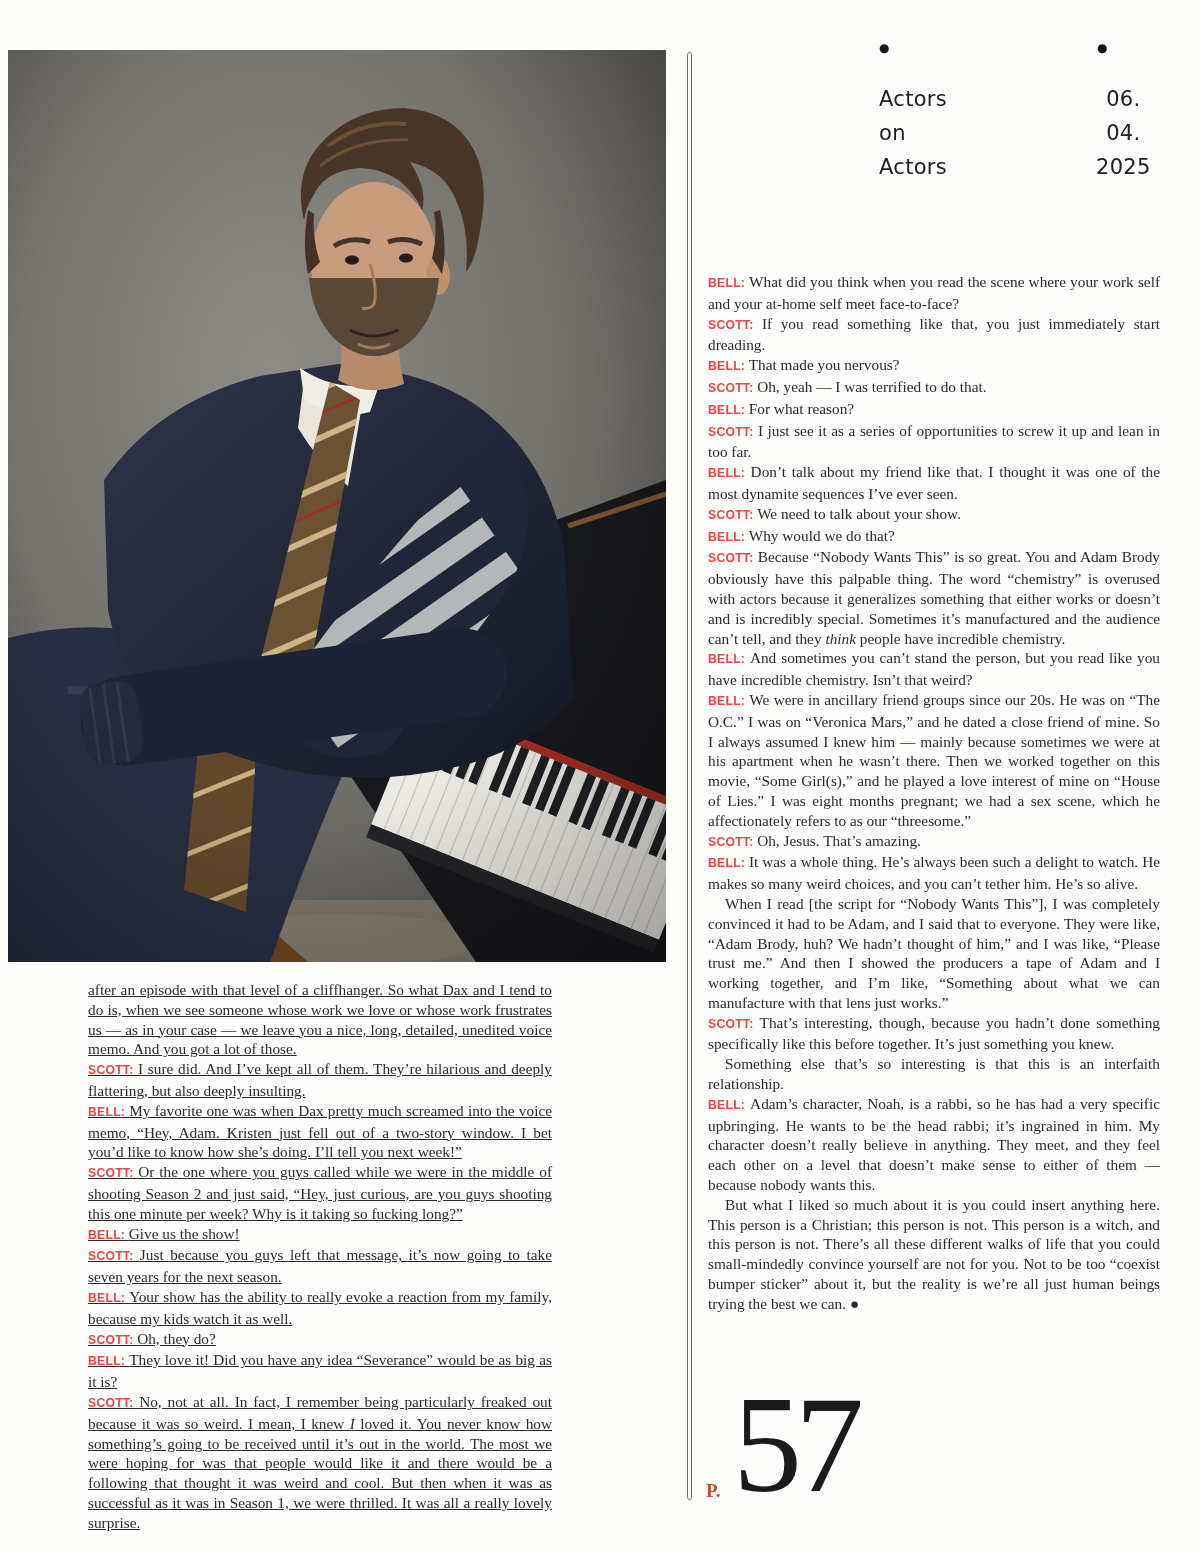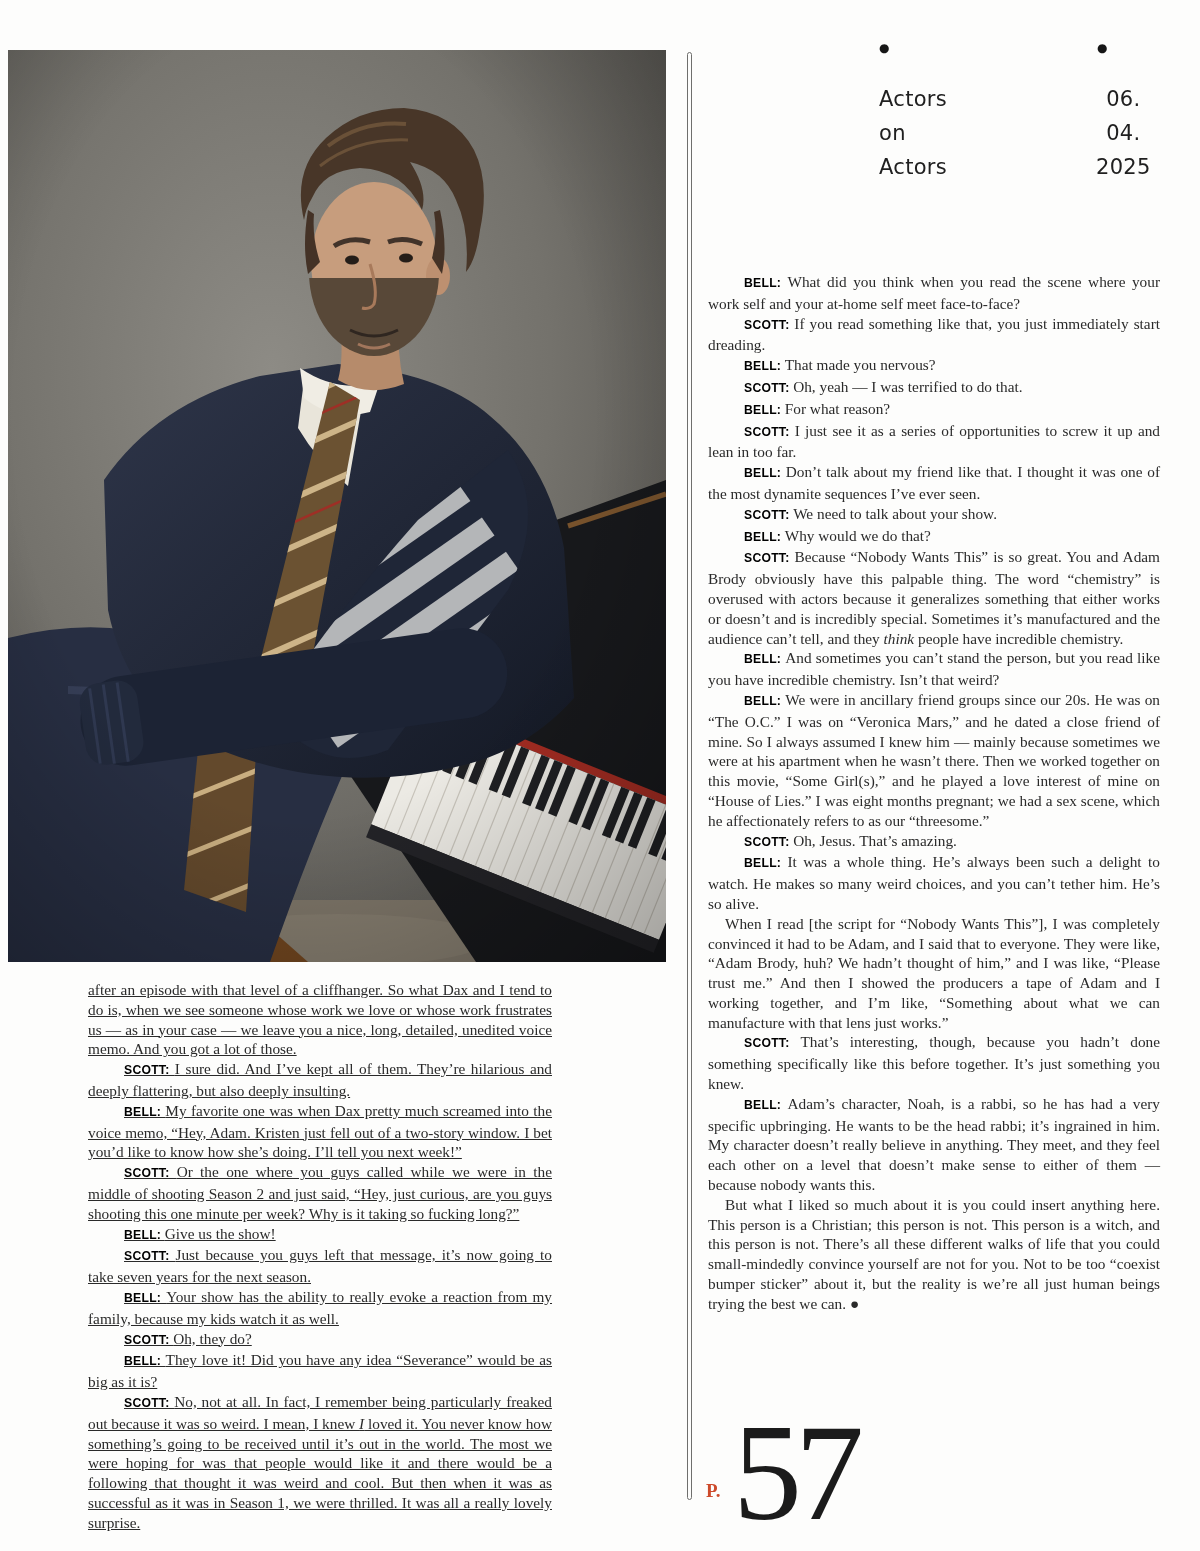--- a/index.html
+++ b/index.html
@@ -29,33 +29,32 @@
   .masthead-title{left:879px;top:82px;}
   .masthead-date{left:1096px;top:82px;text-align:center;}
   
   .col{position:absolute;font-size:15.3px;line-height:19.8px;text-align:justify;color:#2a2a2a;}
   .left-col{left:88px;top:980px;width:464px;text-decoration:underline;}
   .right-col{left:708px;top:272px;width:452px;}
   .col p{margin:0;}
   .col p.indent{text-indent:17px;}
   .speaker{
     font-family:"Liberation Sans",sans-serif;font-weight:700;
-    font-size:12.2px;letter-spacing:.25px;color:#000000;margin-left:36px;
+    font-size:12.2px;letter-spacing:.25px;color:#ef4444;
   }
   .col em{font-style:italic;}
   
   .page-prefix{
     position:absolute;left:706px;top:1481px;
     font:700 19px/1 "Liberation Serif",serif;color:#cd4a2b;
   }
   .page-num{
     position:absolute;left:733px;top:1376px;
     font:400 138px/138px "Liberation Serif",serif;color:#1b1b1b;
     letter-spacing:-7px;
-    margin-top:28px;
   }
 </style>
 </head>
 <body>
 
 <div class="page">
 
   <figure class="photo" aria-label="Adam Scott with swept-back hair and a beard, wearing a navy cardigan with four gray stripes on the sleeve, a brown striped tie and white shirt, arms crossed, leaning against a grand piano keyboard in front of a gray wall">
     <svg viewBox="0 0 658 912" xmlns="http://www.w3.org/2000/svg">
       <defs>
@@ -238,20 +237,21 @@
       <p class="para"><span class="speaker">BELL: </span>Don’t talk about my friend like that. I thought it was one of the most dynamite sequences I’ve ever seen.</p>
       <p class="para"><span class="speaker">SCOTT: </span>We need to talk about your show.</p>
       <p class="para"><span class="speaker">BELL: </span>Why would we do that?</p>
       <p class="para"><span class="speaker">SCOTT: </span>Because “Nobody Wants This” is so great. You and Adam Brody obviously have this palpable thing. The word “chemistry” is overused with actors because it generalizes something that either works or doesn’t and is incredibly special. Sometimes it’s manufactured and the audience can’t tell, and they <em>think</em> people have incredible chemistry.</p>
       <p class="para"><span class="speaker">BELL: </span>And sometimes you can’t stand the person, but you read like you have incredible chemistry. Isn’t that weird?</p>
       <p class="para"><span class="speaker">BELL: </span>We were in ancillary friend groups since our 20s. He was on “The O.C.” I was on “Veronica Mars,” and he dated a close friend of mine. So I always assumed I knew him — mainly because sometimes we were at his apartment when he wasn’t there. Then we worked together on this movie, “Some Girl(s),” and he played a love interest of mine on “House of Lies.” I was eight months pregnant; we had a sex scene, which he affectionately refers to as our “threesome.”</p>
       <p class="para"><span class="speaker">SCOTT: </span>Oh, Jesus. That’s amazing.</p>
       <p class="para"><span class="speaker">BELL: </span>It was a whole thing. He’s always been such a delight to watch. He makes so many weird choices, and you can’t tether him. He’s so alive.</p>
       <p class="para indent">When I read [the script for “Nobody Wants This”], I was completely convinced it had to be Adam, and I said that to everyone. They were like, “Adam Brody, huh? We hadn’t thought of him,” and I was like, “Please trust me.” And then I showed the producers a tape of Adam and I working together, and I’m like, “Something about what we can manufacture with that lens just works.”</p>
       <p class="para"><span class="speaker">SCOTT: </span>That’s interesting, though, because you hadn’t done something specifically like this before together. It’s just something you knew.</p>
+      <p class="para indent">Something else that’s so interesting is that this is an interfaith relationship.</p>
       <p class="para"><span class="speaker">BELL: </span>Adam’s character, Noah, is a rabbi, so he has had a very specific upbringing. He wants to be the head rabbi; it’s ingrained in him. My character doesn’t really believe in anything. They meet, and they feel each other on a level that doesn’t make sense to either of them — because nobody wants this.</p>
       <p class="para indent">But what I liked so much about it is you could insert anything here. This person is a Christian; this person is not. This person is a witch, and this person is not. There’s all these different walks of life that you could small-mindedly convince yourself are not for you. Not to be too “coexist bumper sticker” about it, but the reality is we’re all just human beings trying the best we can. ●</p>
     </section>
 
   <div class="page-prefix" style="color: rgb(205, 74, 43);">P.</div>
   <div class="page-num">57</div>
 
 </div>
 
 </body></html>

